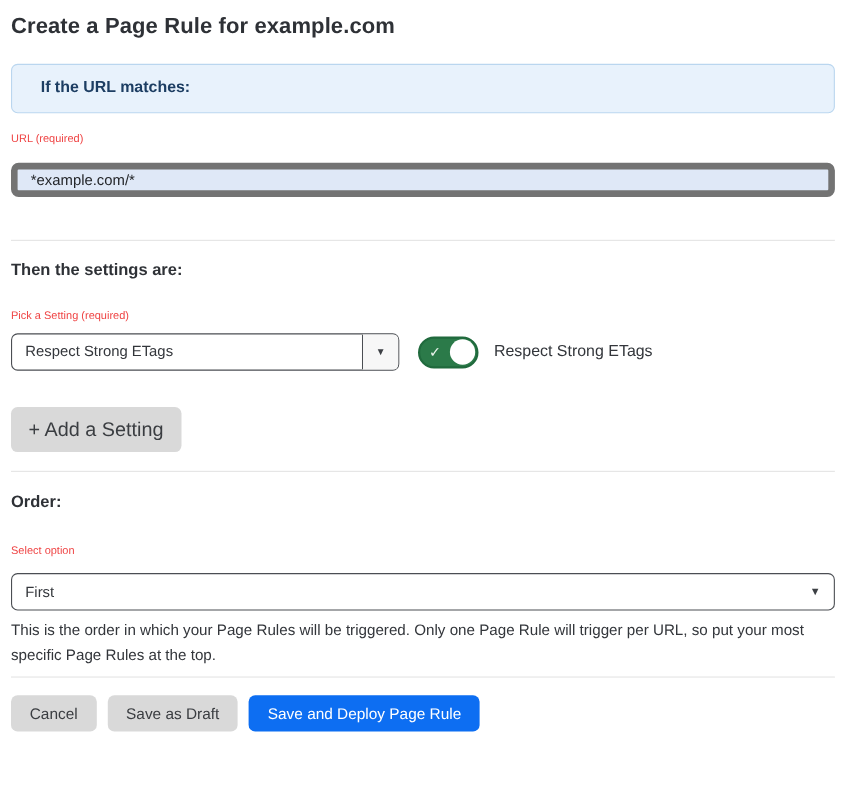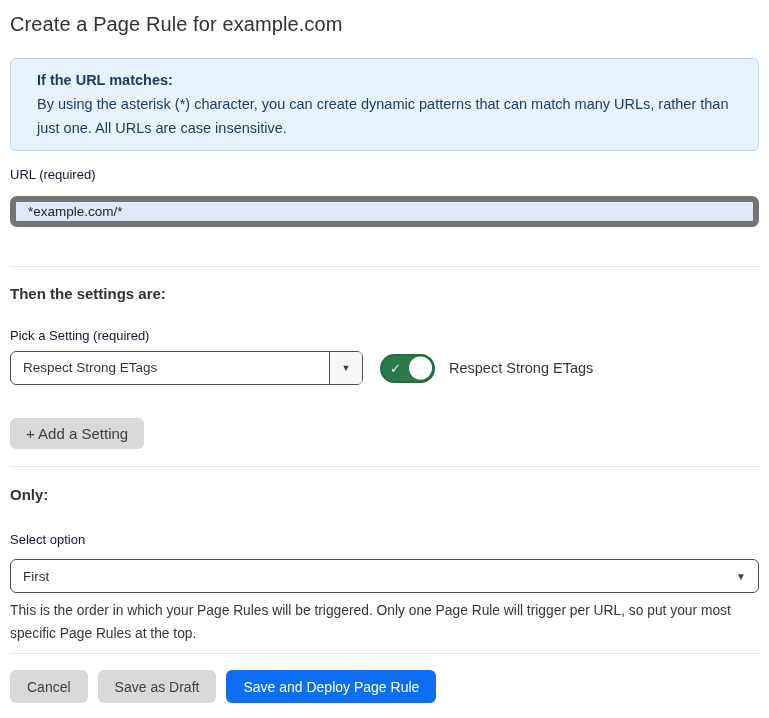--- a/index.html
+++ b/index.html
@@ -6,21 +6,21 @@
   html, body { width: 769px; height: 718px; }
   body {
     background: #ffffff;
     font-family: "Liberation Sans", sans-serif;
     color: #33363b;
     padding: 12px 10px 0 10px;
     overflow: hidden;
   }
   .page-title {
     font-size: 20px;
-    font-weight: 400;
+    font-weight: 700;
     color: #2e3136;
     line-height: 24px;
     letter-spacing: 0.1px;
   }
   .info-box {
     margin-top: 22px;
     background: #e8f2fc;
     border: 1px solid #bad6ef;
     border-radius: 6px;
     padding: 9px 18px 10px 26px;
@@ -29,22 +29,22 @@
     line-height: 24px;
   }
   .info-heading { font-weight: 700; }
   .info-link-line a {
     color: #2d6fc4;
     text-decoration: underline;
     cursor: pointer;
   }
   .field-label {
     margin-top: 16px;
-    font-size: 13px;
-    color: #0f172a;
+    font-size: 10px;
+    color: #ef4444;
     line-height: 16px;
   }
   .url-input {
     display: block;
     margin-top: 13px;
     width: 100%;
     height: 31px;
     background: #dfe8f7;
     border: 6px solid #737373;
     border-radius: 7px;
@@ -136,26 +136,26 @@
     background: #ffffff;
     border-radius: 50%;
   }
   .toggle-label {
     margin-left: 14px;
     font-size: 14.5px;
     color: #33363b;
   }
   .add-setting-btn {
     margin-top: 33px;
-    height: 31px;
+    height: 41px;
     padding: 0 16px;
     background: #d9d9d9;
     border: none;
     border-radius: 6px;
-    font-size: 15px;
+    font-size: 18px;
     color: #3a3d41;
     font-family: "Liberation Sans", sans-serif;
     cursor: pointer;
     display: inline-flex;
     align-items: center;
   }
   .order-select-label { margin-top: 28px; }
   .order-select {
     margin-top: 11px;
     width: 100%;
@@ -213,21 +213,20 @@
 </style>
 </head>
 <body>
 
 
 
 <h1 class="page-title">Create a Page Rule for example.com</h1>
 
 <div class="info-box">
   <div class="info-heading">If the URL matches:</div>
-  <div class="info-body">By using the asterisk (*) character, you can create dynamic patterns that can match many URLs, rather than just one. All URLs are case insensitive.</div>
 </div>
 
 <div class="field-label">URL (required)</div>
 <input class="url-input" type="text" value="*example.com/*" style="">
 
 <hr class="divider divider-1">
 
 <h2 class="section-heading heading-settings">Then the settings are:</h2>
 
 <div class="field-label picker-label">Pick a Setting (required)</div>
@@ -243,21 +242,21 @@
     <span class="check-icon">✓</span>
     <span class="toggle-knob"></span>
   </div>
   <span class="toggle-label">Respect Strong ETags</span>
 </div>
 
 <button class="add-setting-btn">+ Add a Setting</button>
 
 <hr class="divider divider-2">
 
-<h2 class="section-heading heading-order">Only:</h2>
+<h2 class="section-heading heading-order">Order:</h2>
 
 <div class="field-label order-select-label">Select option</div>
 
 <div class="order-select">
   <span class="select-value">First</span>
   <span class="chevron-down-icon">▼</span>
 </div>
 
 <div class="help-text">This is the order in which your Page Rules will be triggered. Only one Page Rule will trigger per URL, so put your most specific Page Rules at the top.</div>
 

